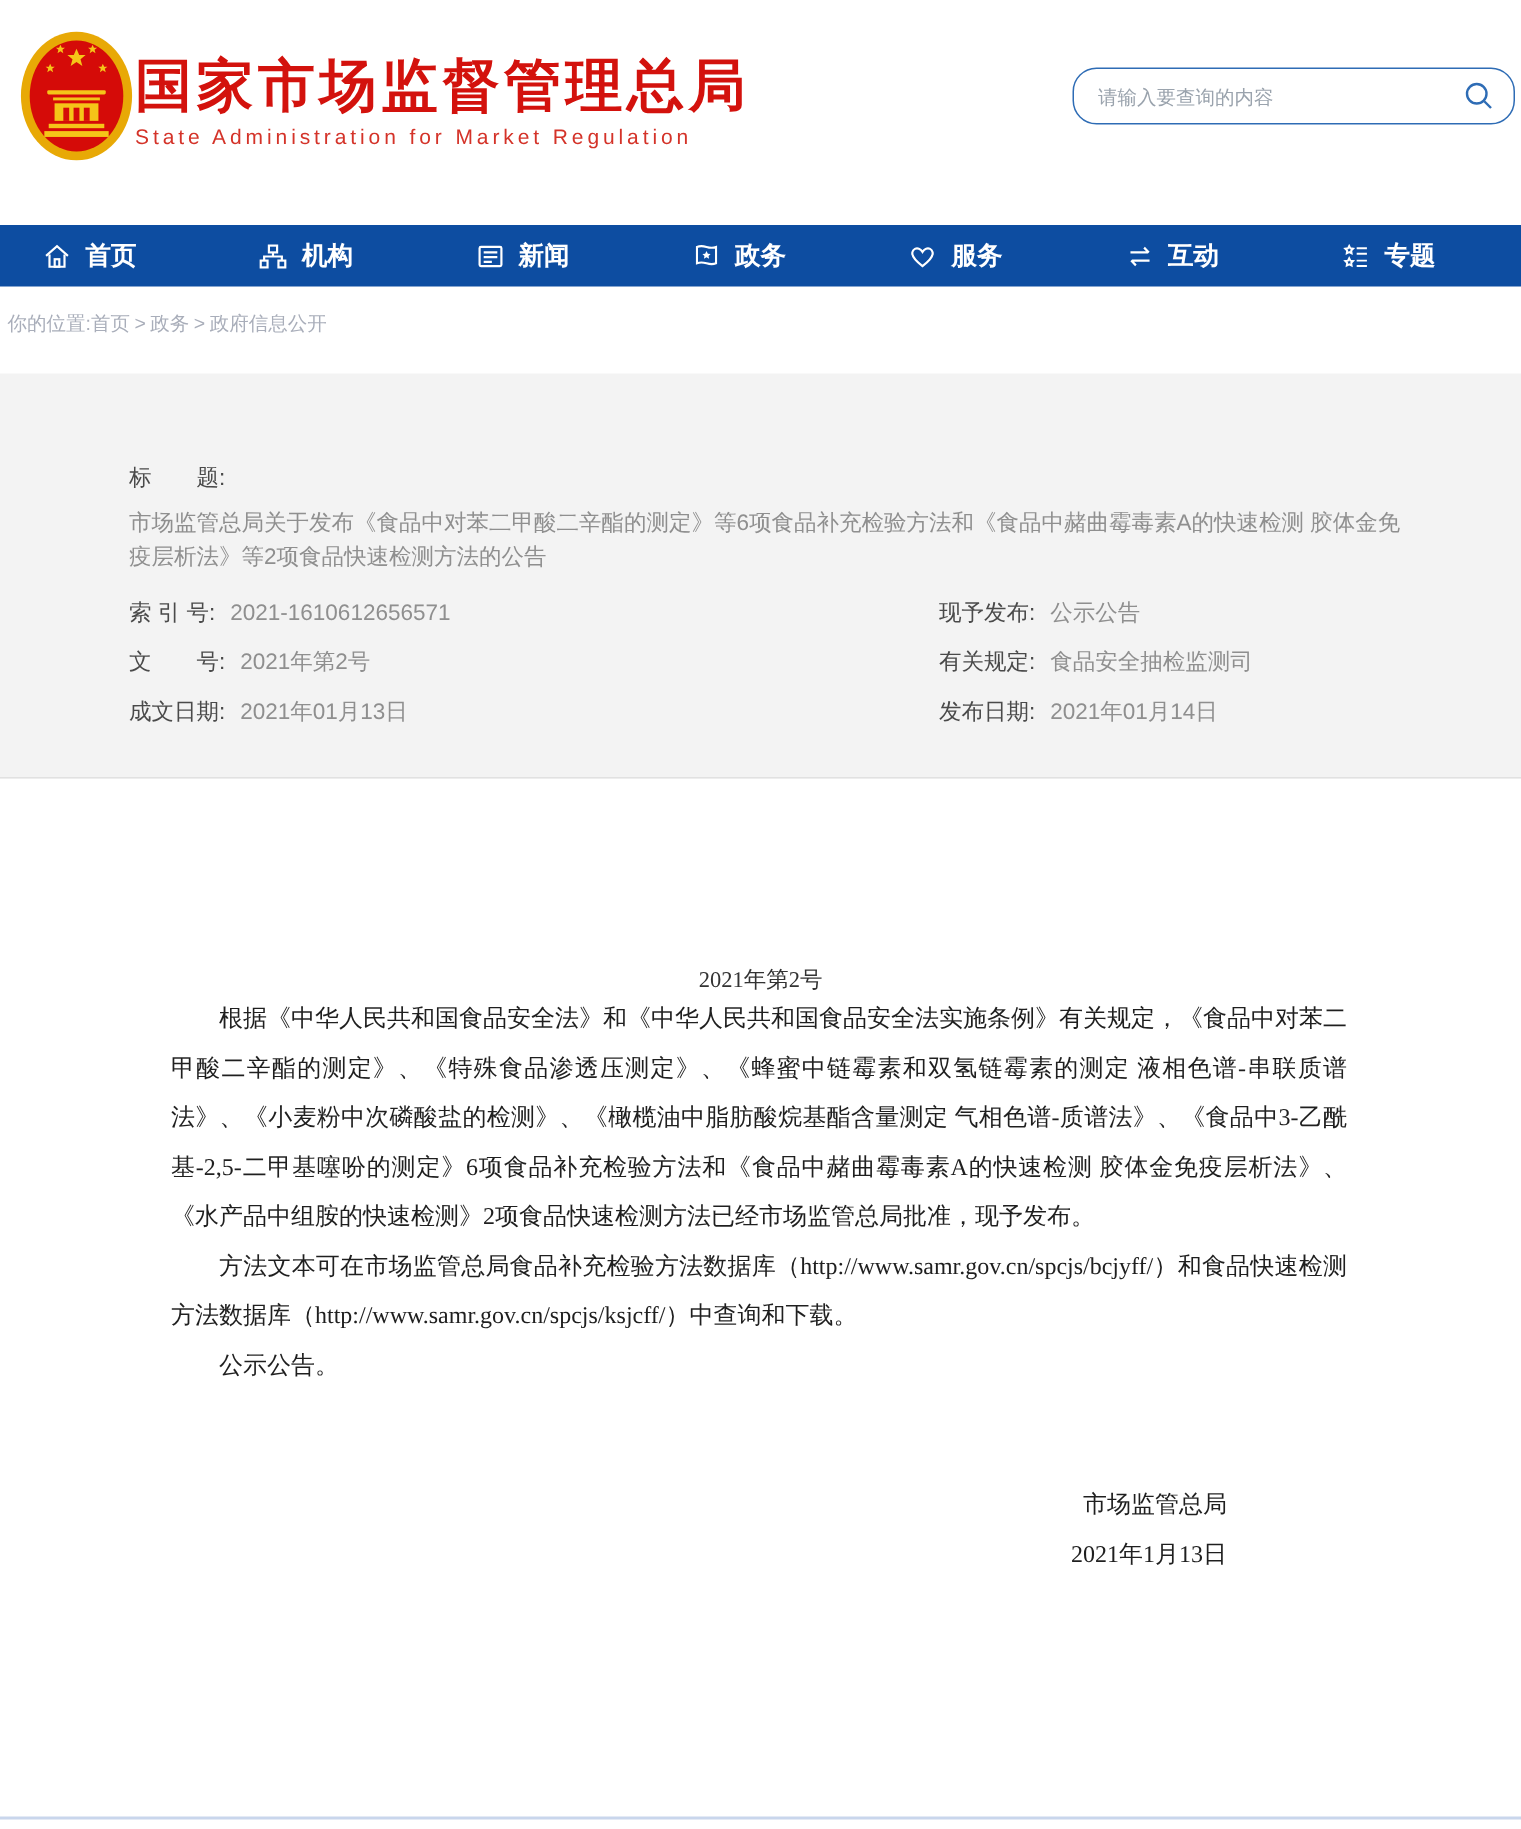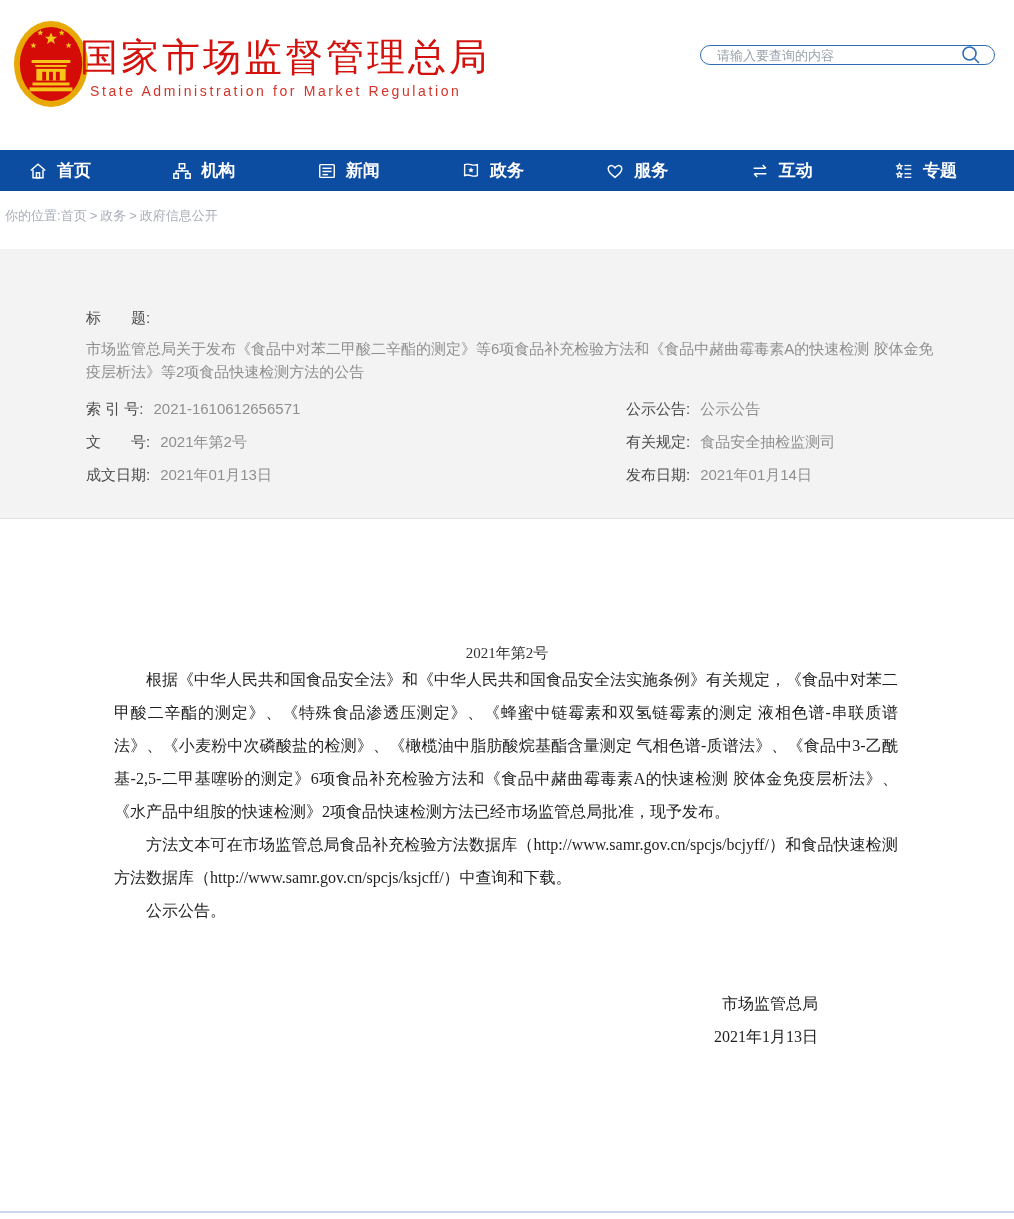--- a/index.html
+++ b/index.html
@@ -3,25 +3,25 @@
 <meta charset="utf-8">
 <style>
   * { box-sizing: border-box; margin: 0; padding: 0; }
   html,body { width:1014px; height:1219px; background:#fff; overflow:hidden;
     font-family:"Liberation Sans","DejaVu Sans",sans-serif; }
   .page { position:relative; width:1014px; height:1219px; background:#fff; }
 
   
   .header { position:relative; height:150px; background:#fff; }
   .logo { position:absolute; left:12px; top:18px; width:78px; height:92px; cursor:pointer; }
-  .site-title { position:absolute; left:80px; top:32px; font-size:38px; font-weight:normal;
+  .site-title { position:absolute; left:90px; top:32px; font-size:38px; font-weight:bold;
     color:#d3120d; letter-spacing:3px; white-space:nowrap;text-align:right; }
   .site-subtitle { position:absolute; left:90px; top:83px; font-size:14px; color:#d43329;
     letter-spacing:2.6px; white-space:nowrap; }
-  .search-box { position:absolute; right:19px; top:45px; width:295px; height:20px;
+  .search-box { position:absolute; right:4px; top:45px; width:295px; height:38px;
     border:1px solid #2e6cb5; border-radius:16px; background:#fff;
     display:flex; align-items:center; padding:0 12px 0 16px; }
   .search-box input { flex:1; border:none; outline:none; font-size:13px; color:#333;
     background:transparent; font-family:inherit; }
   .search-box input::placeholder { color:#9aa3ad; }
   .search-btn { width:22px; height:22px; cursor:pointer; display:flex; align-items:center; justify-content:center; }
 
   
   .nav { height:41px; background:#0d4da1; display:flex; align-items:center;
     justify-content:space-between; padding:0 57px 0 28px; }
@@ -199,21 +199,21 @@
         </div>
         <div class="meta-row">
           <span class="lbl">文　　号:</span><span class="val">2021年第2号</span>
         </div>
         <div class="meta-row">
           <span class="lbl">成文日期:</span><span class="val">2021年01月13日</span>
         </div>
       </div>
       <div>
         <div class="meta-row">
-          <span class="lbl">公示公告:</span><span class="val">公示公告</span>
+          <span class="lbl">现予发布:</span><span class="val">公示公告</span>
         </div>
         <div class="meta-row">
           <span class="lbl">有关规定:</span><span class="val">食品安全抽检监测司</span>
         </div>
         <div class="meta-row">
           <span class="lbl">发布日期:</span><span class="val">2021年01月14日</span>
         </div>
       </div>
     </div>
   </div>

